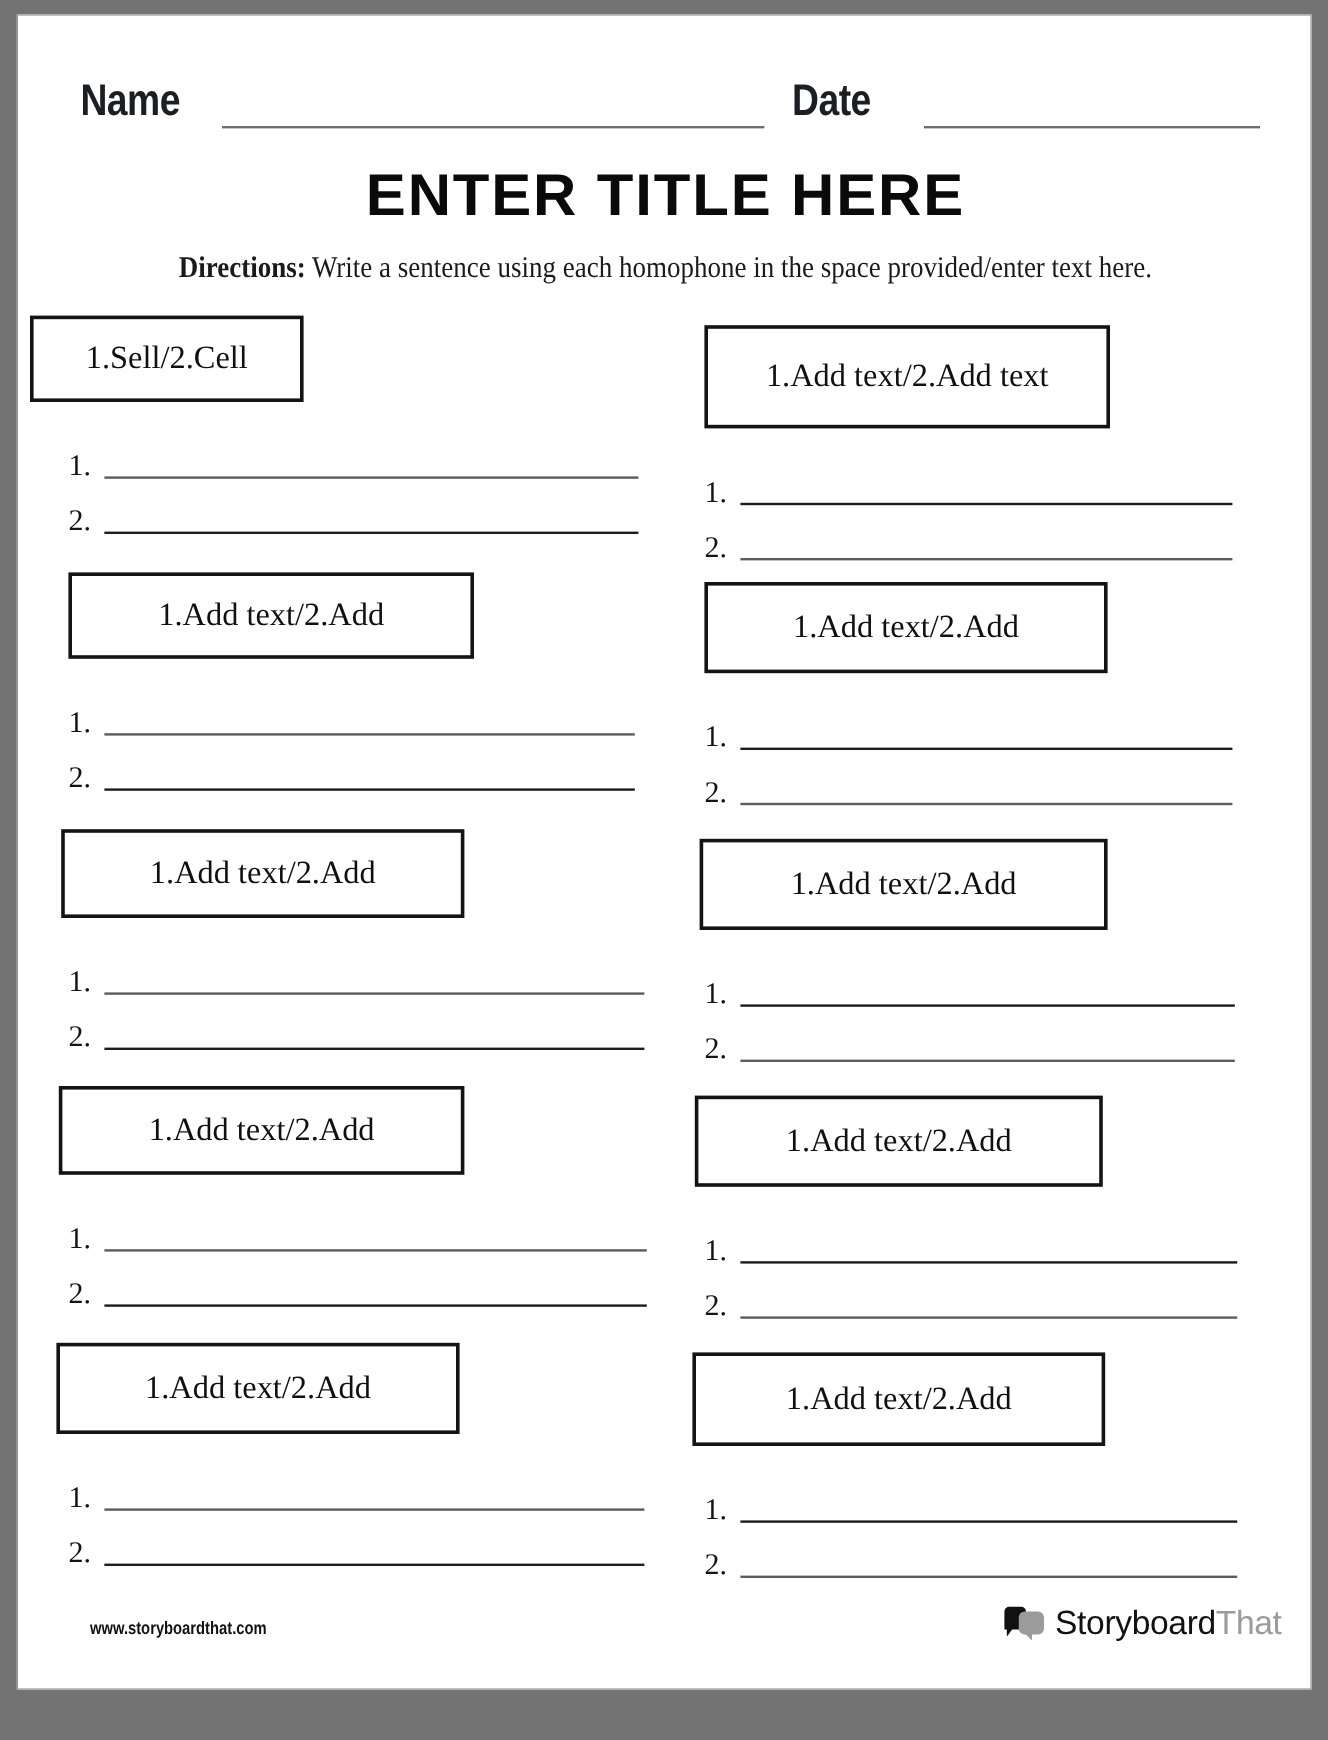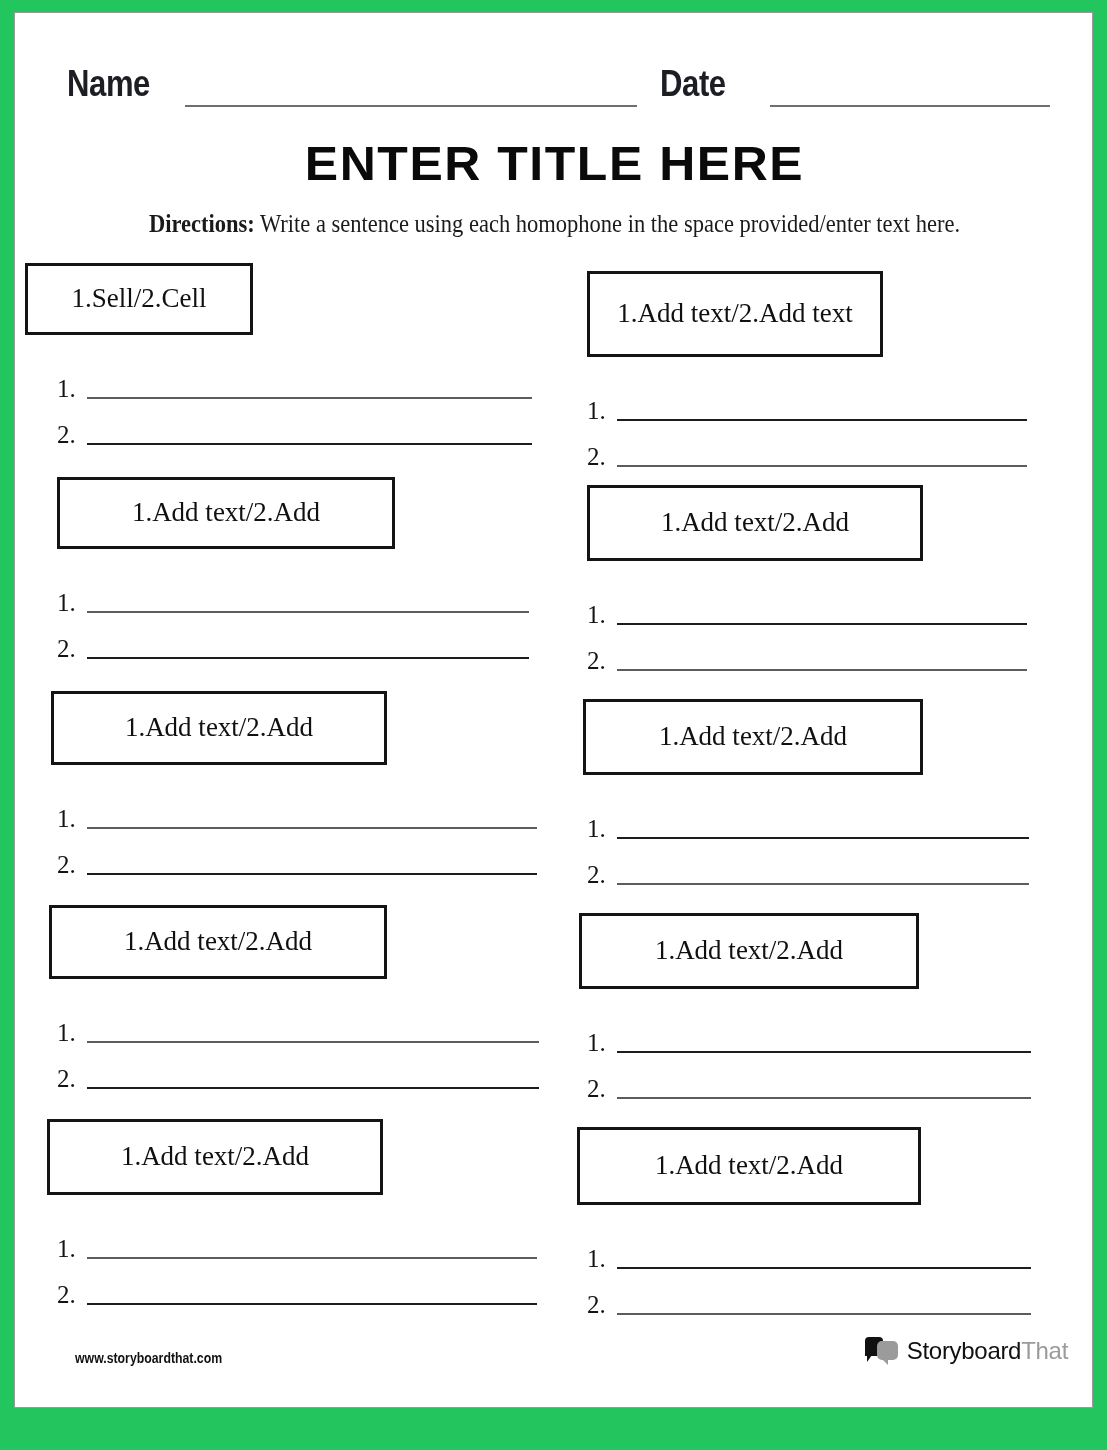--- a/index.html
+++ b/index.html
@@ -13,21 +13,21 @@
     font-family: "Liberation Serif", serif;
     overflow: hidden;
   }
 
   .page-frame {
     position: absolute;
     left: 0;
     top: 0;
     width: 1107px;
     height: 1450px;
-    background: #22c55e;
+    background: #737373;
     box-sizing: border-box;
   }
 
   .page-sheet {
     position: absolute;
     left: 14px;
     top: 12px;
     width: 1079px;
     height: 1396px;
     background: #ffffff;
@@ -223,21 +223,21 @@
   .bubble-front:after {
     content: "";
     position: absolute;
     left: 5px;
     bottom: -5px;
     border-right: 6px solid #9b9b9b;
     border-bottom: 6px solid transparent;
   }
   .brand-text {
     font-family: "Liberation Sans", sans-serif;
-    font-size: 24px;
+    font-size: 28px;
     letter-spacing: -0.3px;
     white-space: nowrap;
   }
   .brand-text .b-dark { color: #111111; }
   .brand-text .b-gray { color: #9b9b9b; }
 </style>
 </head>
 <body>
 
 <div class="page-frame">
@@ -319,21 +319,21 @@
               </div>
               <div class="answer-line">
                 <span class="answer-num">2.</span>
                 <span class="answer-rule dark" style="max-width: 450px;"></span>
               </div>
             </div>
           </div>
         </div>
       <div class="column column-right">
           <div class="group" style="top: 8px;">
-            <div class="word-box" style="width: 296px; height: 86px; margin-left: 0px;">1.Add text/2.Add text</div>
+            <div class="word-box" style="width: 338px; height: 86px; margin-left: 0px;">1.Add text/2.Add text</div>
             <div style="margin-top: 22px;">
               <div class="answer-line">
                 <span class="answer-num">1.</span>
                 <span class="answer-rule dark" style="max-width: 410px;"></span>
               </div>
               <div class="answer-line">
                 <span class="answer-num">2.</span>
                 <span class="answer-rule" style="max-width: 410px;"></span>
               </div>
             </div>

